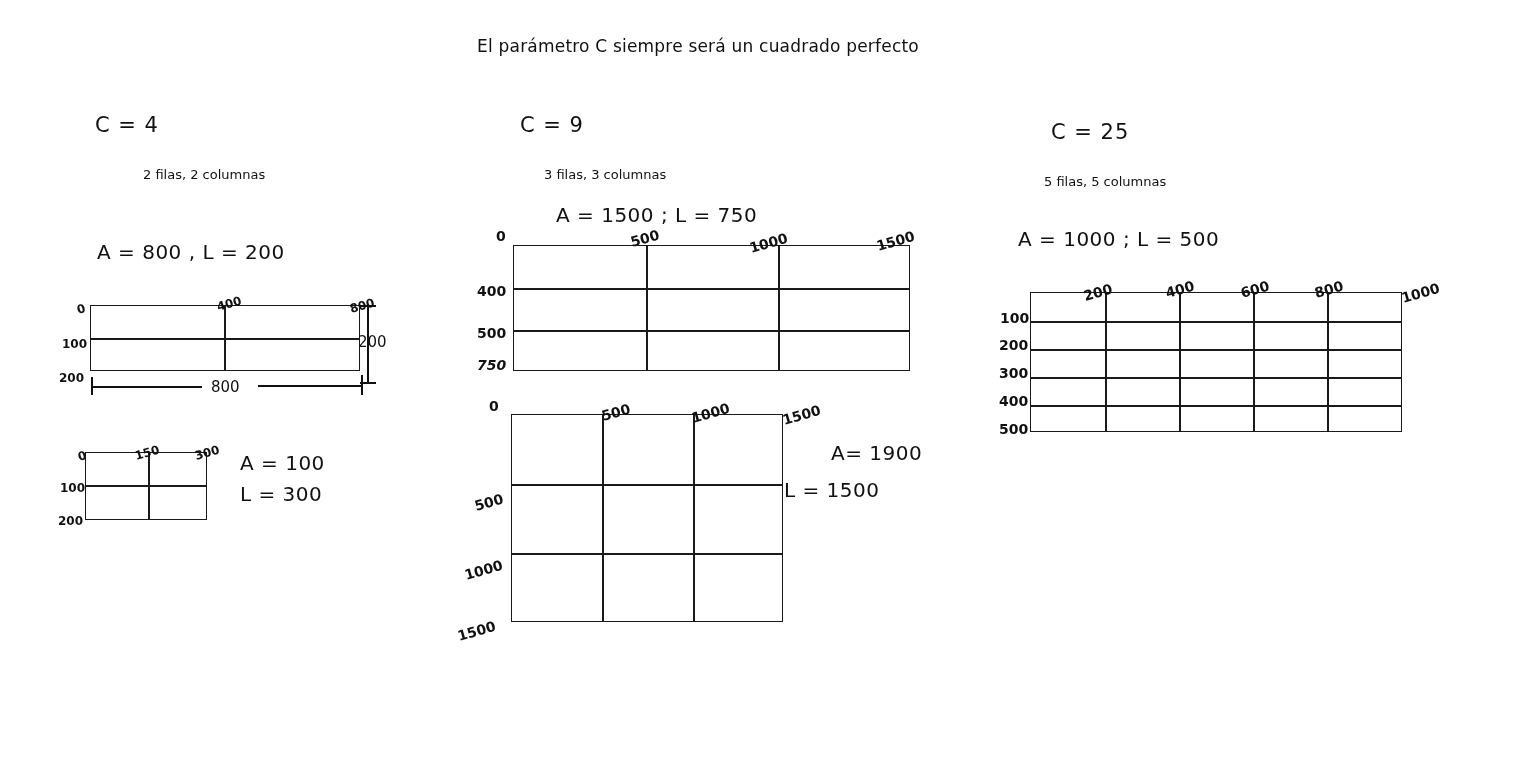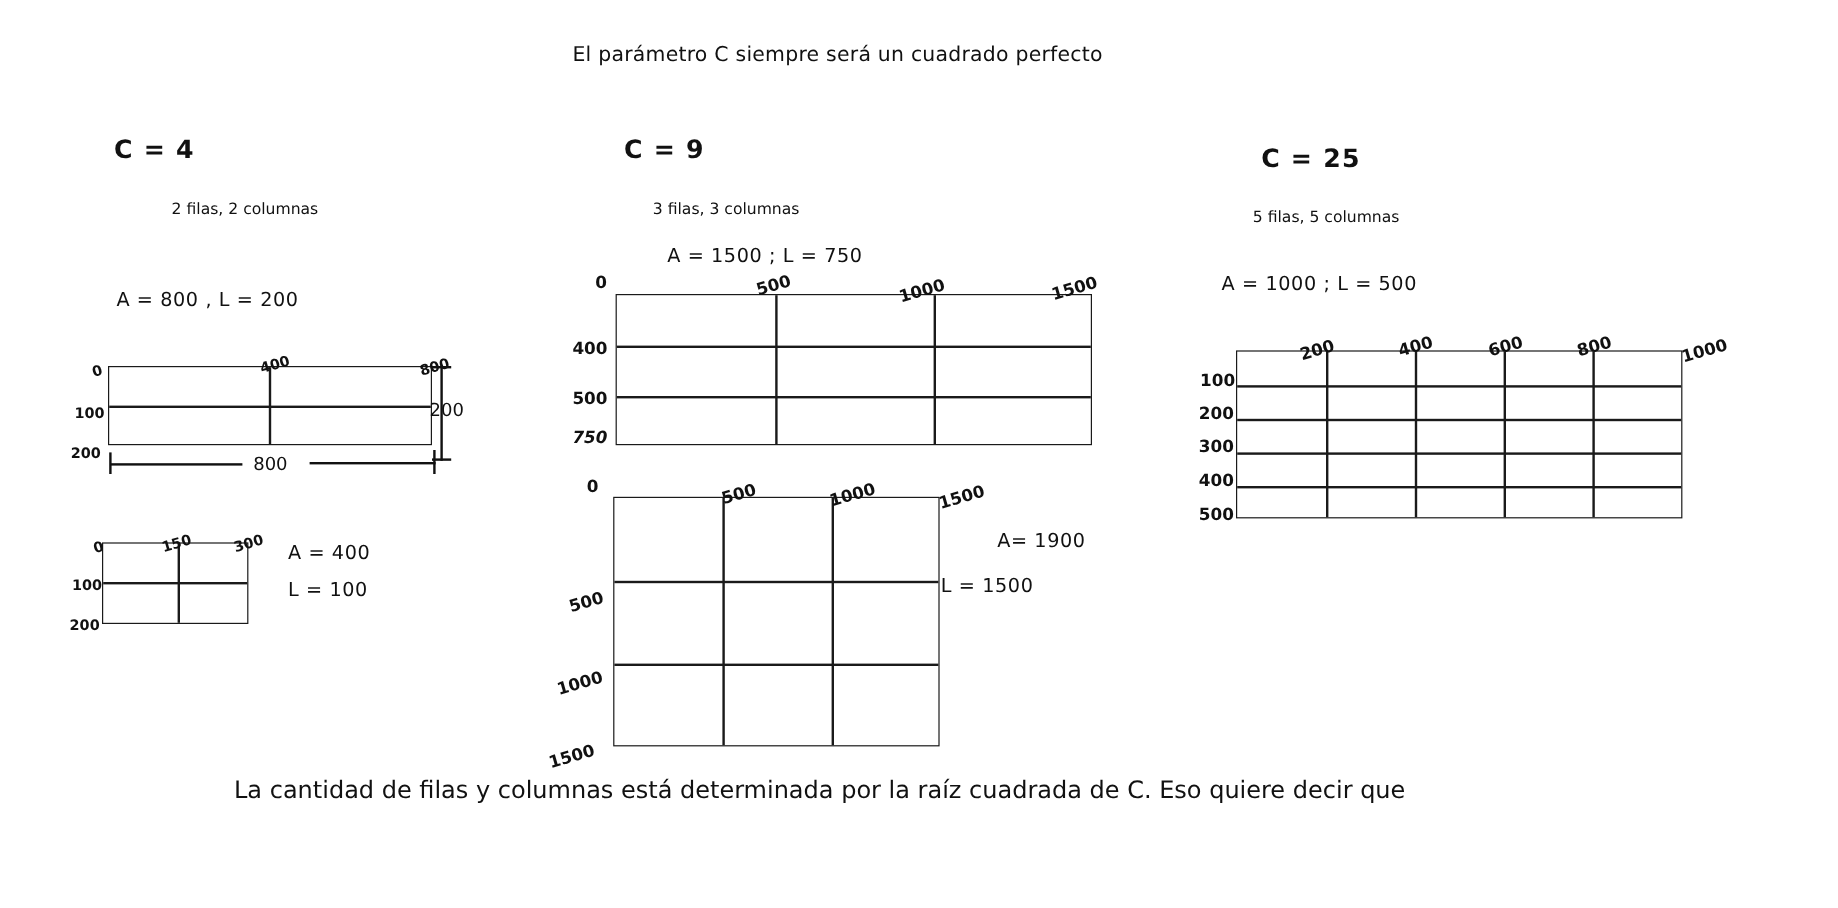--- a/index.html
+++ b/index.html
@@ -27,27 +27,26 @@
   .bottom-note {
     left: 195px; top: 643px; width: 1180px;
     font-size: 20px;
     line-height: 30px;
   }
   .bottom-note .emph { letter-spacing: 0.5px; }
 
   .case-title {
     font-size: 21px;
     letter-spacing: 1px;
-    font-weight: bold;
   }
   .case-sub {
     font-size: 13px;
   }
   .ann {
-    font-size: 16px;
+    font-size: 20px;
     letter-spacing: 0.5px;
     white-space: nowrap;
   }
   .ann-small {
     font-size: 15px;
     white-space: nowrap;
   }
   .tick {
     font-size: 12px;
     font-weight: bold;
@@ -130,22 +129,22 @@
   <div class="gl-h" style="top:32px;"></div>
 </div>
 
 <div class="abs tick-rot" style="left:80px; top:450px;">0</div>
 <div class="abs tick-rot" style="left:137px; top:449px;">150</div>
 <div class="abs tick-rot" style="left:197px; top:449px;">300</div>
 
 <div class="abs tick" style="left:60px; top:481px;">100</div>
 <div class="abs tick" style="left:58px; top:514px;">200</div>
 
-<div class="abs ann" style="left:240px; top:451px;">A = 400</div>
-<div class="abs ann" style="left:240px; top:482px;">L = 100</div>
+<div class="abs ann" style="left:240px; top:451px;">A = 100</div>
+<div class="abs ann" style="left:240px; top:482px;">L = 300</div>
 
 <div class="abs case-title" style="left:520px; top:113px;">C = 9</div>
 <div class="abs case-sub" style="left:544px; top:167px;">3 filas, 3 columnas</div>
 
 <div class="abs ann" style="left:556px; top:203px;">A = 1500 ;  L = 750</div>
 
 <div class="abs grid" style="left:513px; top:245px; width:397px; height:126px;">
   <div class="gl-v" style="left:132px;"></div>
   <div class="gl-v" style="left:264px;"></div>
   <div class="gl-h" style="top:42px;"></div>
@@ -202,14 +201,13 @@
 <div class="abs tick-lg-rot" style="left:1317px; top:285px;">800</div>
 <div class="abs tick-lg-rot" style="left:1404px; top:290px;">1000</div>
 
 <div class="abs tick-lg" style="left:1000px; top:310px;">100</div>
 <div class="abs tick-lg" style="left:999px; top:337px;">200</div>
 <div class="abs tick-lg" style="left:999px; top:365px;">300</div>
 <div class="abs tick-lg" style="left:999px; top:393px;">400</div>
 <div class="abs tick-lg" style="left:999px; top:421px;">500</div>
 
 <div class="abs bottom-note">
-  <div>La cantidad de filas y columnas está determinada por la raíz cuadrada de C. Eso quiere decir que</div>
 </div>
 
 </body></html>

